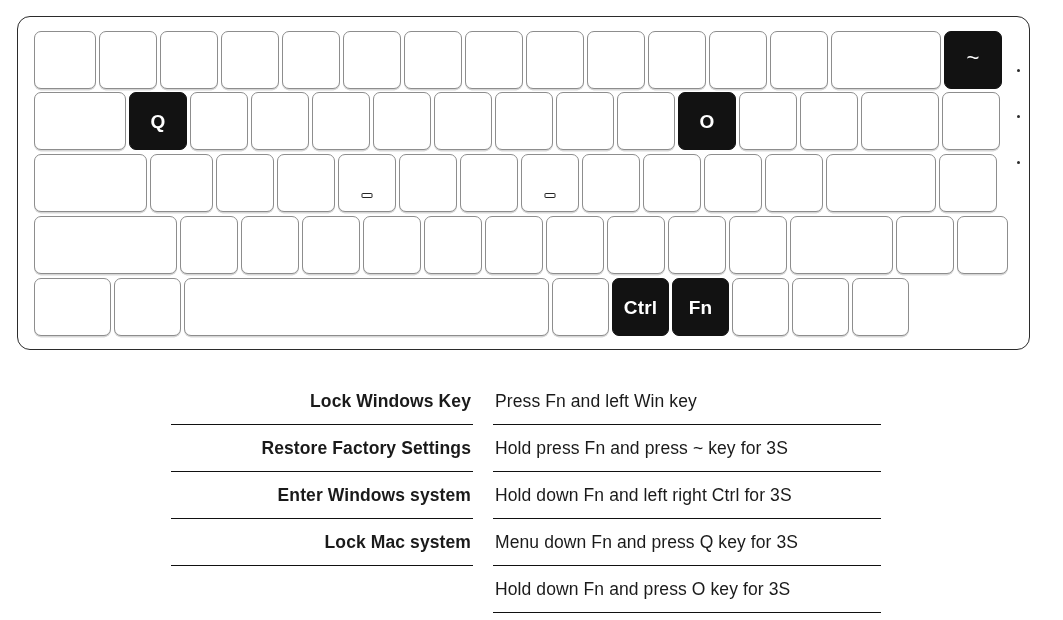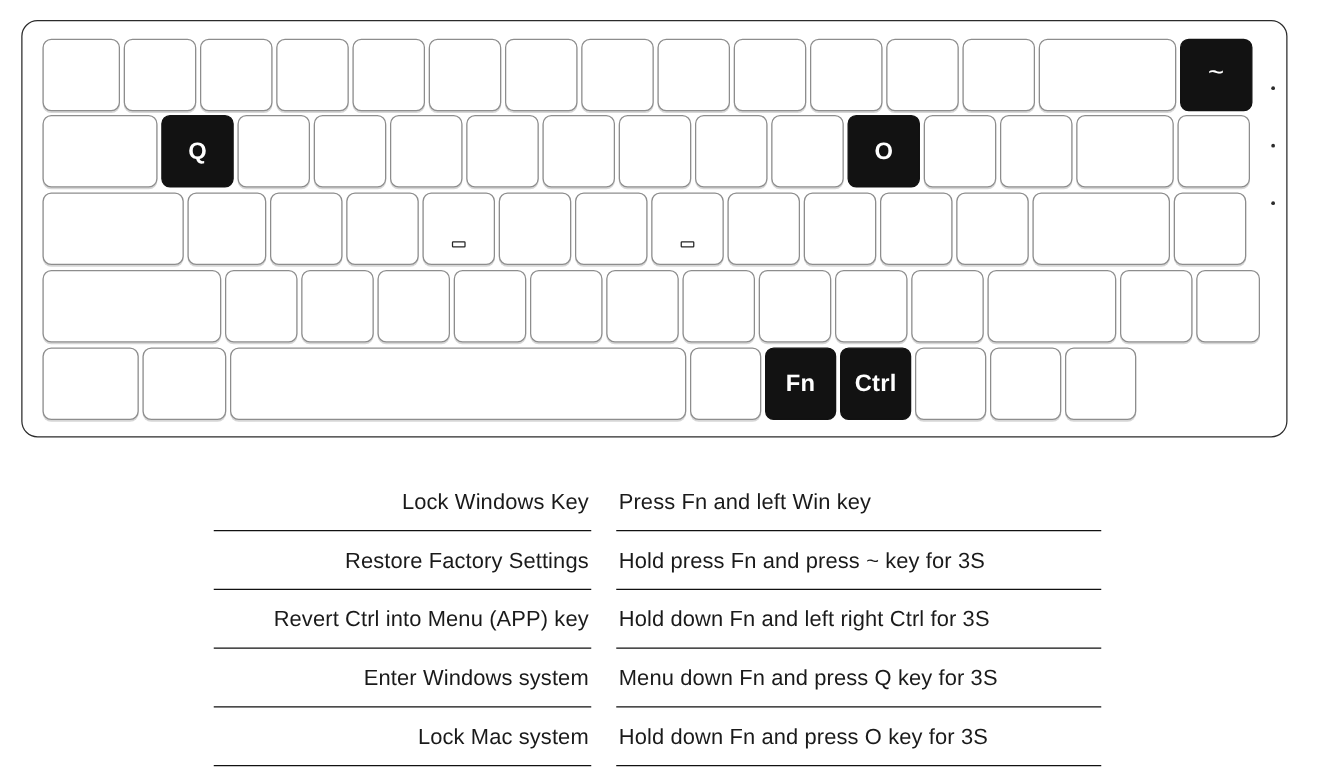--- a/index.html
+++ b/index.html
@@ -96,21 +96,21 @@
 
   
   #shortcut-table{
     position:absolute;
     left:171px;top:378px;
     width:710px;
     display:flex;
     gap:20px;
   }
   .tcol{display:flex;flex-direction:column;}
-  .tcol.left{width:302px;}
+  .tcol.left{width:302px;font-weight:bold;}
   .tcol.right{width:388px;}
   .tcell{
     box-sizing:border-box;
     height:47px;
     display:flex;
     align-items:center;
     border-bottom:1.5px solid #111111;
     font-size:17.5px;
     letter-spacing:.1px;
     white-space:nowrap;
@@ -198,41 +198,40 @@
         <div class="key" style="width: 103px;"></div>
         <div class="key" style="width: 58px;"></div>
         <div class="key" style="width: 51px;"></div>
       </div>
       <div class="kb-row r5">
         <div class="key" style="width: 77px;"></div>
         <div class="key" style="width: 67px;"></div>
         <div class="key" style="width: 365px;"></div>
         <div class="key" style="width: 57px;"></div>
         <div class="key hl" style="width: 57px;">
+          <span class="lbl">Ctrl</span>
+        </div>
+        <div class="key hl" style="width: 57px;">
           <span class="lbl">Fn</span>
-        </div>
-        <div class="key hl" style="width: 57px;">
-          <span class="lbl">Ctrl</span>
         </div>
         <div class="key" style="width: 57px;"></div>
         <div class="key" style="width: 57px;"></div>
         <div class="key" style="width: 57px;"></div>
       </div>
     </div>
 
   <div class="led l1"></div>
   <div class="led l2"></div>
   <div class="led l3"></div>
 </div>
 
 <div id="shortcut-table">
   <div class="tcol left" id="col-function">
       <div class="tcell">Lock Windows Key</div>
       <div class="tcell">Restore Factory Settings</div>
-      <div class="tcell">Revert Ctrl into Menu (APP) key</div>
       <div class="tcell">Enter Windows system</div>
       <div class="tcell">Lock Mac system</div>
     </div>
   <div class="tcol right" id="col-action">
       <div class="tcell">Press Fn and left Win key</div>
       <div class="tcell">Hold press Fn and press ~ key for 3S</div>
       <div class="tcell">Hold down Fn and left right Ctrl for 3S</div>
       <div class="tcell">Menu down Fn and press Q key for 3S</div>
       <div class="tcell">Hold down Fn and press O key for 3S</div>
     </div>

